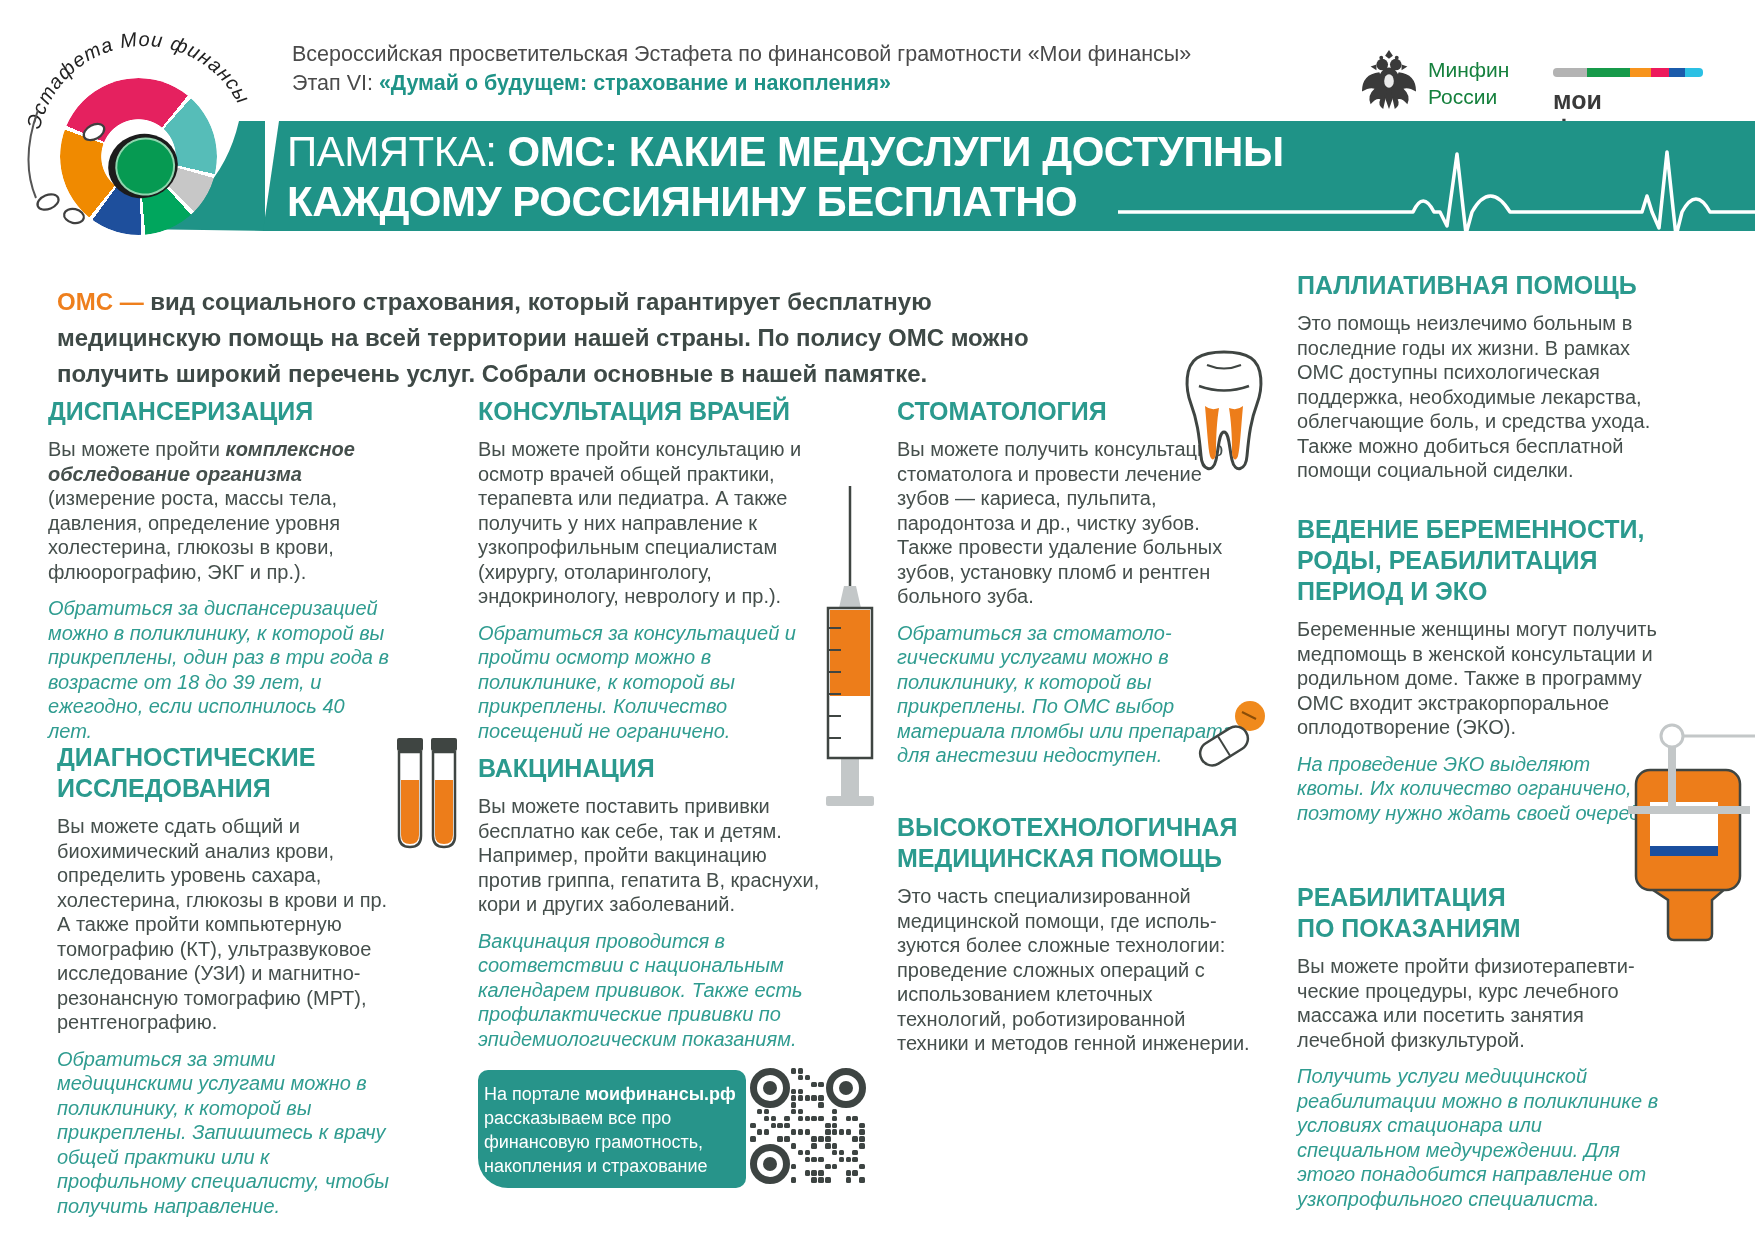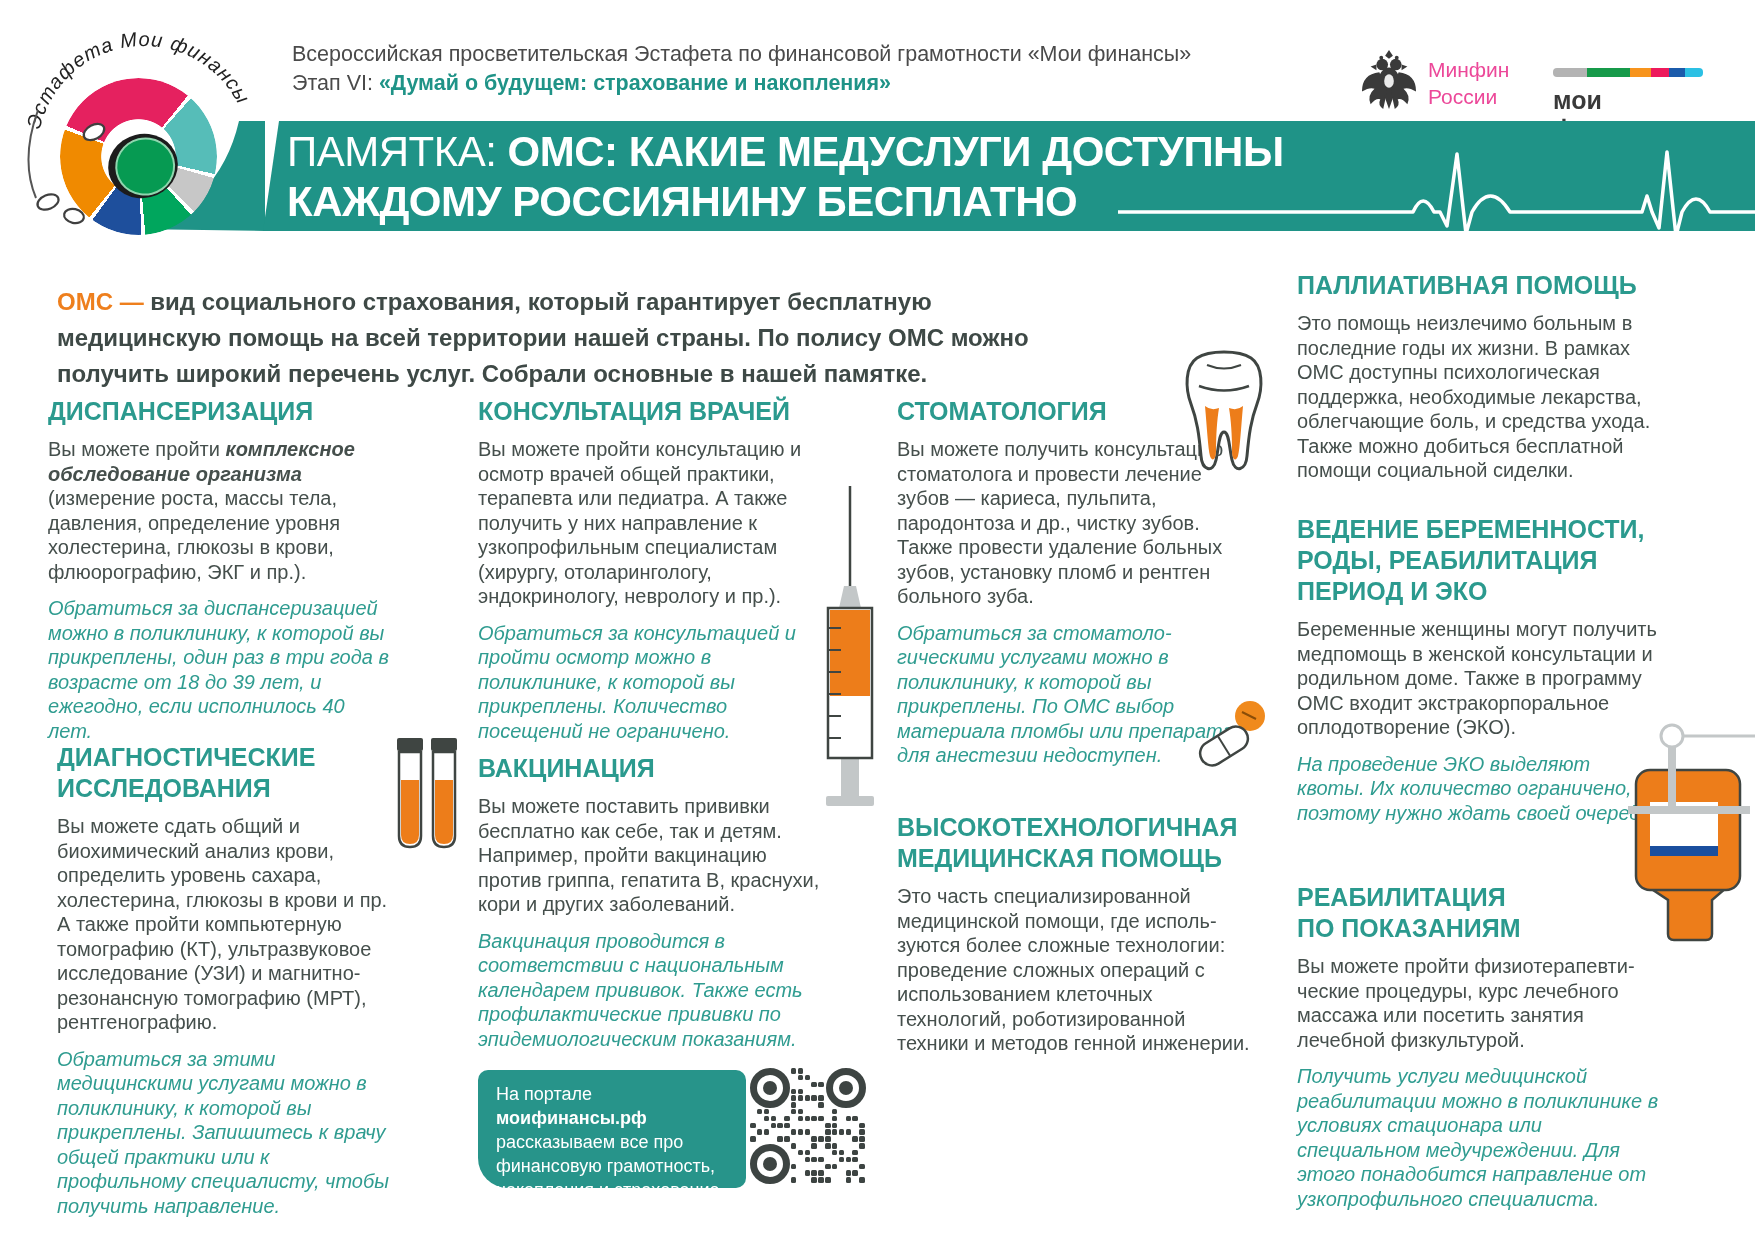--- a/index.html
+++ b/index.html
@@ -3,21 +3,21 @@
 <meta charset="utf-8">
 <style>
   html,body{margin:0;padding:0;}
   body{width:1755px;height:1240px;font-family:"Liberation Sans",sans-serif;background:#fff;}
   .page{position:relative;width:1755px;height:1240px;background:#fff;overflow:hidden;}
 
   
   .hdr-line1{position:absolute;left:292px;top:42px;font-size:21.5px;color:#4a4a4a;}
   .hdr-line2{position:absolute;left:292px;top:71px;font-size:21.5px;color:#4a4a4a;}
   .hdr-line2 b{color:#1F9387;}
-  .minfin-text{position:absolute;left:1428px;top:56px;font-size:21px;line-height:27px;color:#ec4899;}
+  .minfin-text{position:absolute;left:1428px;top:56px;font-size:21px;line-height:27px;color:#15803d;}
   .myfin{position:absolute;left:1553px;top:68px;width:152px;}
   .myfin-bar{display:flex;height:9px;border-radius:4px;overflow:hidden;width:150px;}
   .myfin-bar i{display:block;height:9px;}
   .myfin-label{font-size:25px;font-weight:bold;color:#3a3a3a;margin-top:9px;letter-spacing:0;}
 
   
   .logo{position:absolute;left:26px;top:10px;width:230px;height:230px;z-index:3;}
   .logo-ring{position:absolute;left:34px;top:68px;width:157px;height:157px;border-radius:50%;
     background:conic-gradient(from 293deg,
       #E5215F 0 106deg,#fff 106deg 109deg,
@@ -46,21 +46,21 @@
 
   
   .sec{position:absolute;}
   .sec-title{margin:0 0 10px;font-size:25px;line-height:31px;font-weight:bold;color:#2B9A8E;white-space:pre-line;}
   .body{margin:0 0 12px;font-size:20px;line-height:24.5px;color:#454F4C;}
   .body b{font-style:italic;}
   .note{margin:0;font-size:20px;line-height:24.5px;color:#2F9C90;font-style:italic;}
 
   
   .qr-box{position:absolute;left:478px;top:1070px;width:268px;height:118px;background:#27948A;
-    border-radius:10px 10px 10px 30px;box-sizing:border-box;padding:12px 18px;color:#fff;font-size:18px;line-height:24px;}
+    border-radius:10px 10px 10px 30px;box-sizing:border-box;padding:12px 6px;color:#fff;font-size:18px;line-height:24px;}
   .qr-code{position:absolute;left:750px;top:1068px;width:116px;height:116px;}
   .qr-code i{position:absolute;background:#3D4442;border-radius:1.5px;}
   .qr-finder{position:absolute;width:26px;height:26px;border:7px solid #3D4442;border-radius:50%;}
   .qr-finder em{position:absolute;left:6px;top:6px;width:14px;height:14px;background:#3D4442;border-radius:50%;}
 
   
   .icon{position:absolute;}
 </style>
 </head>
 <body>

